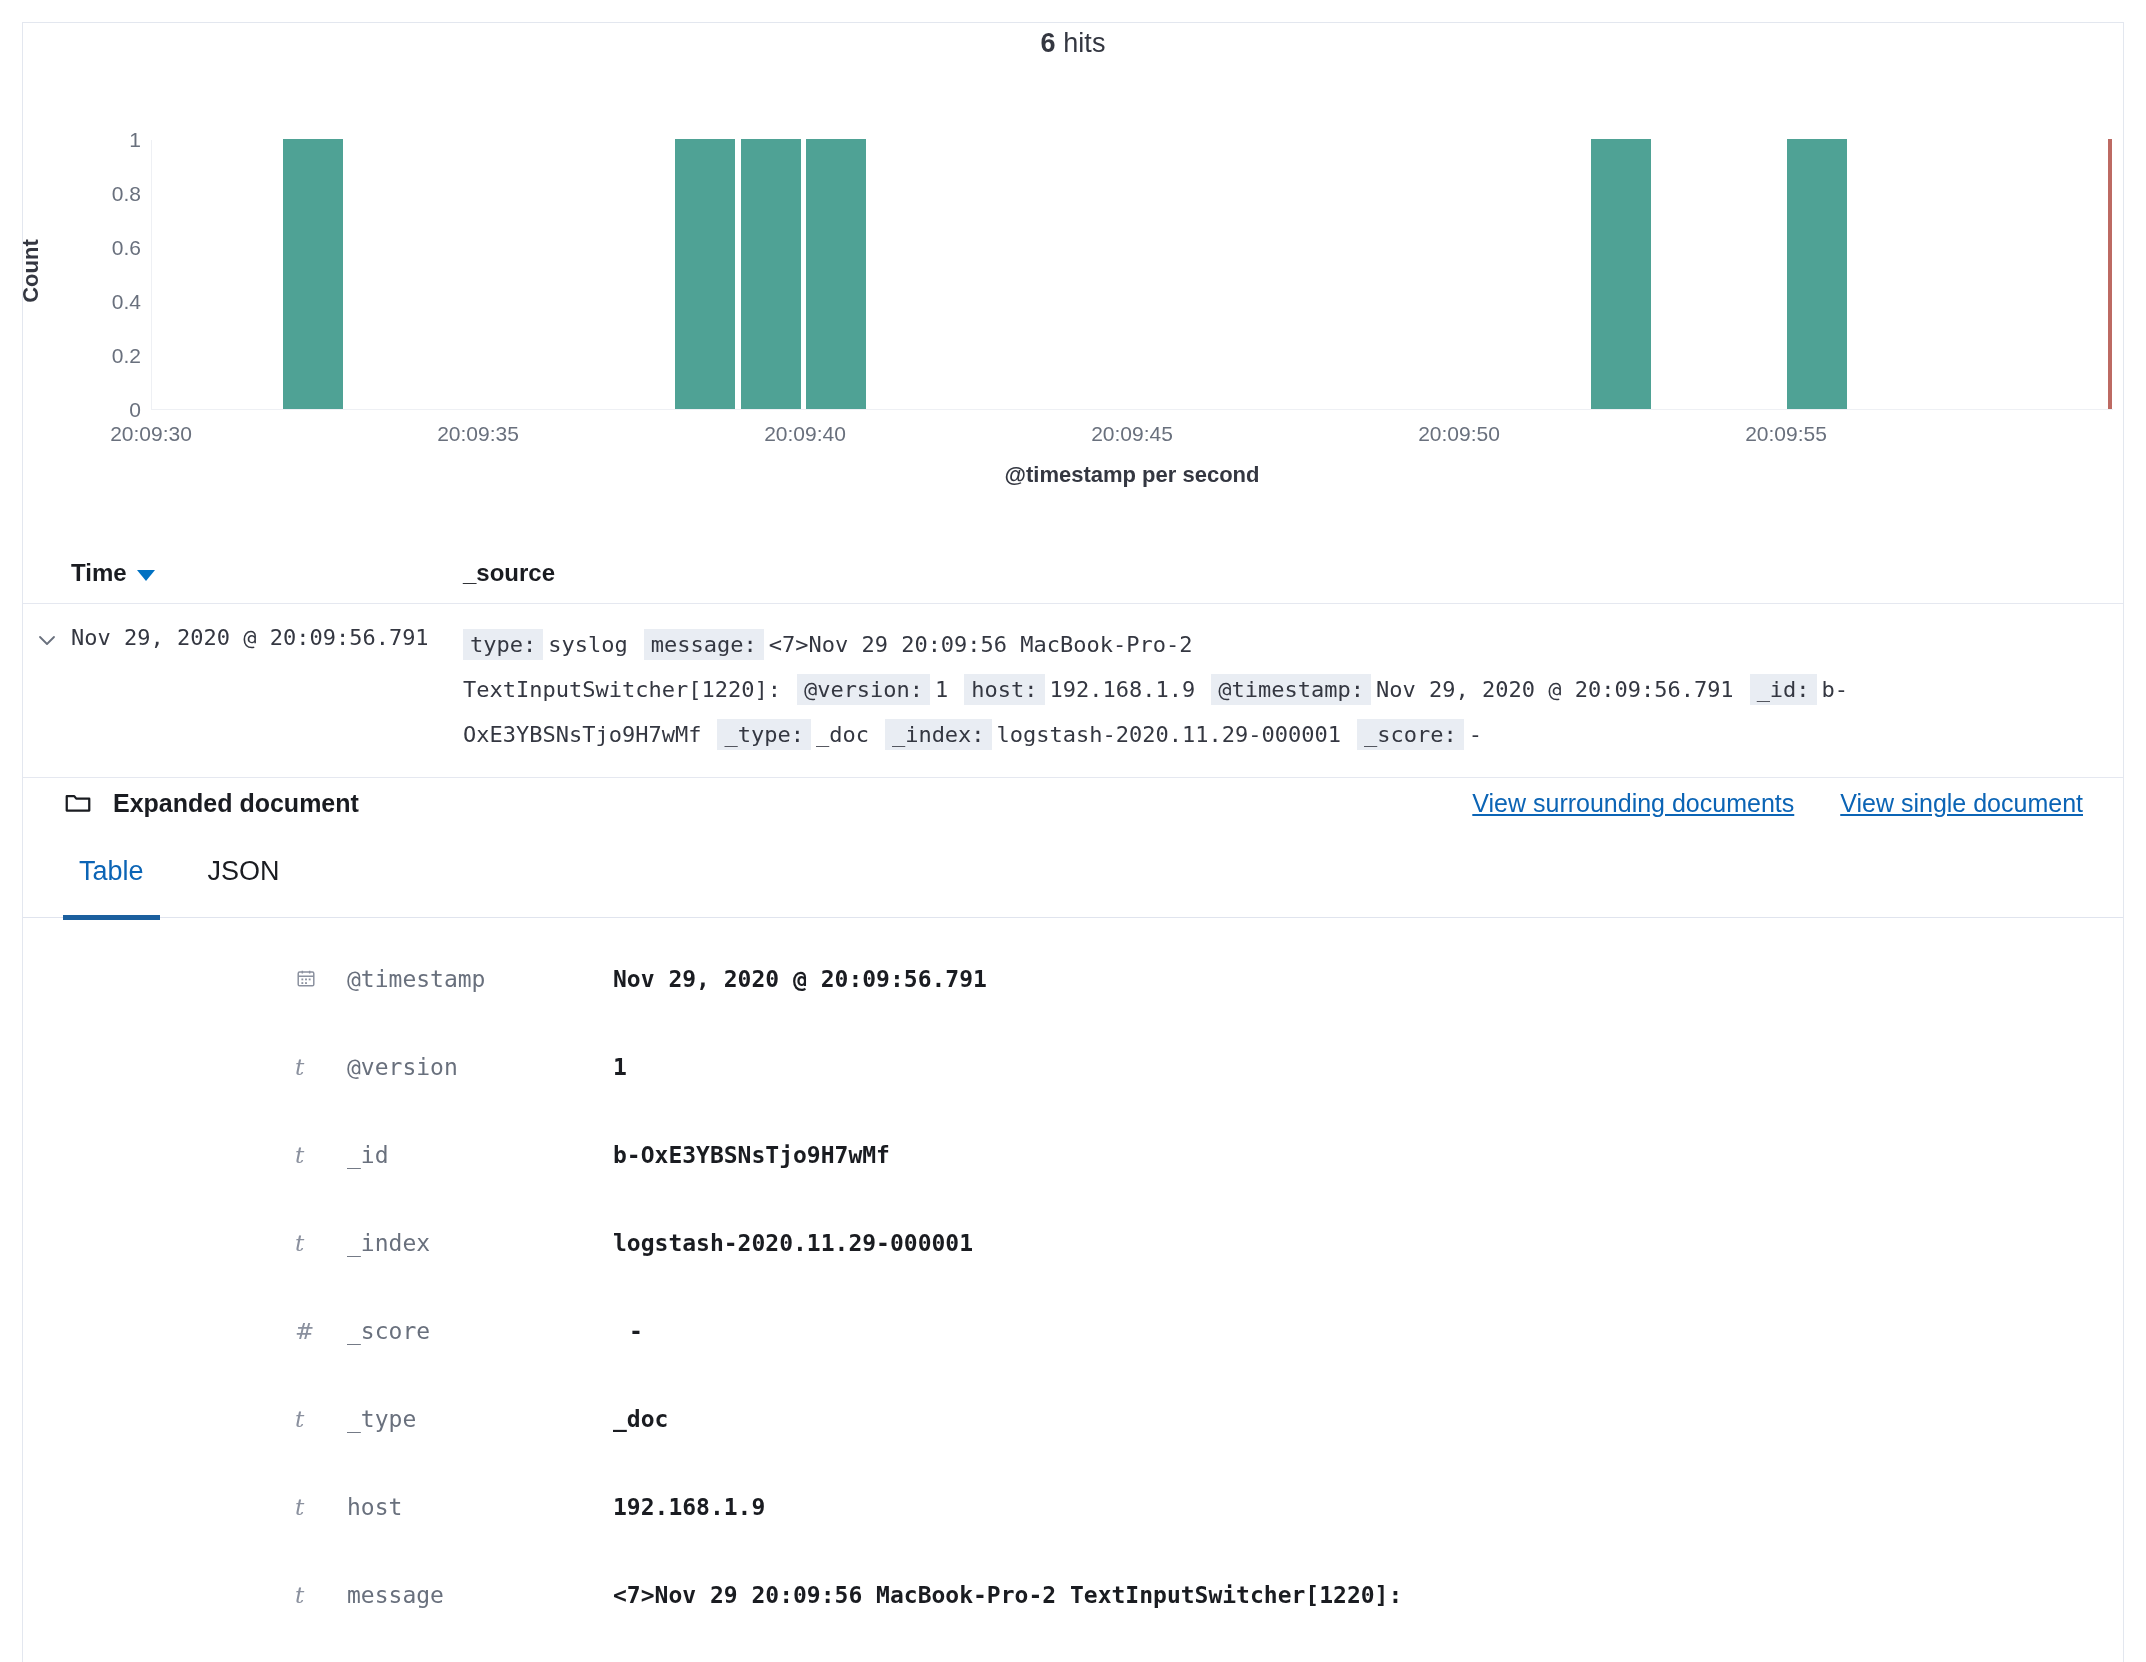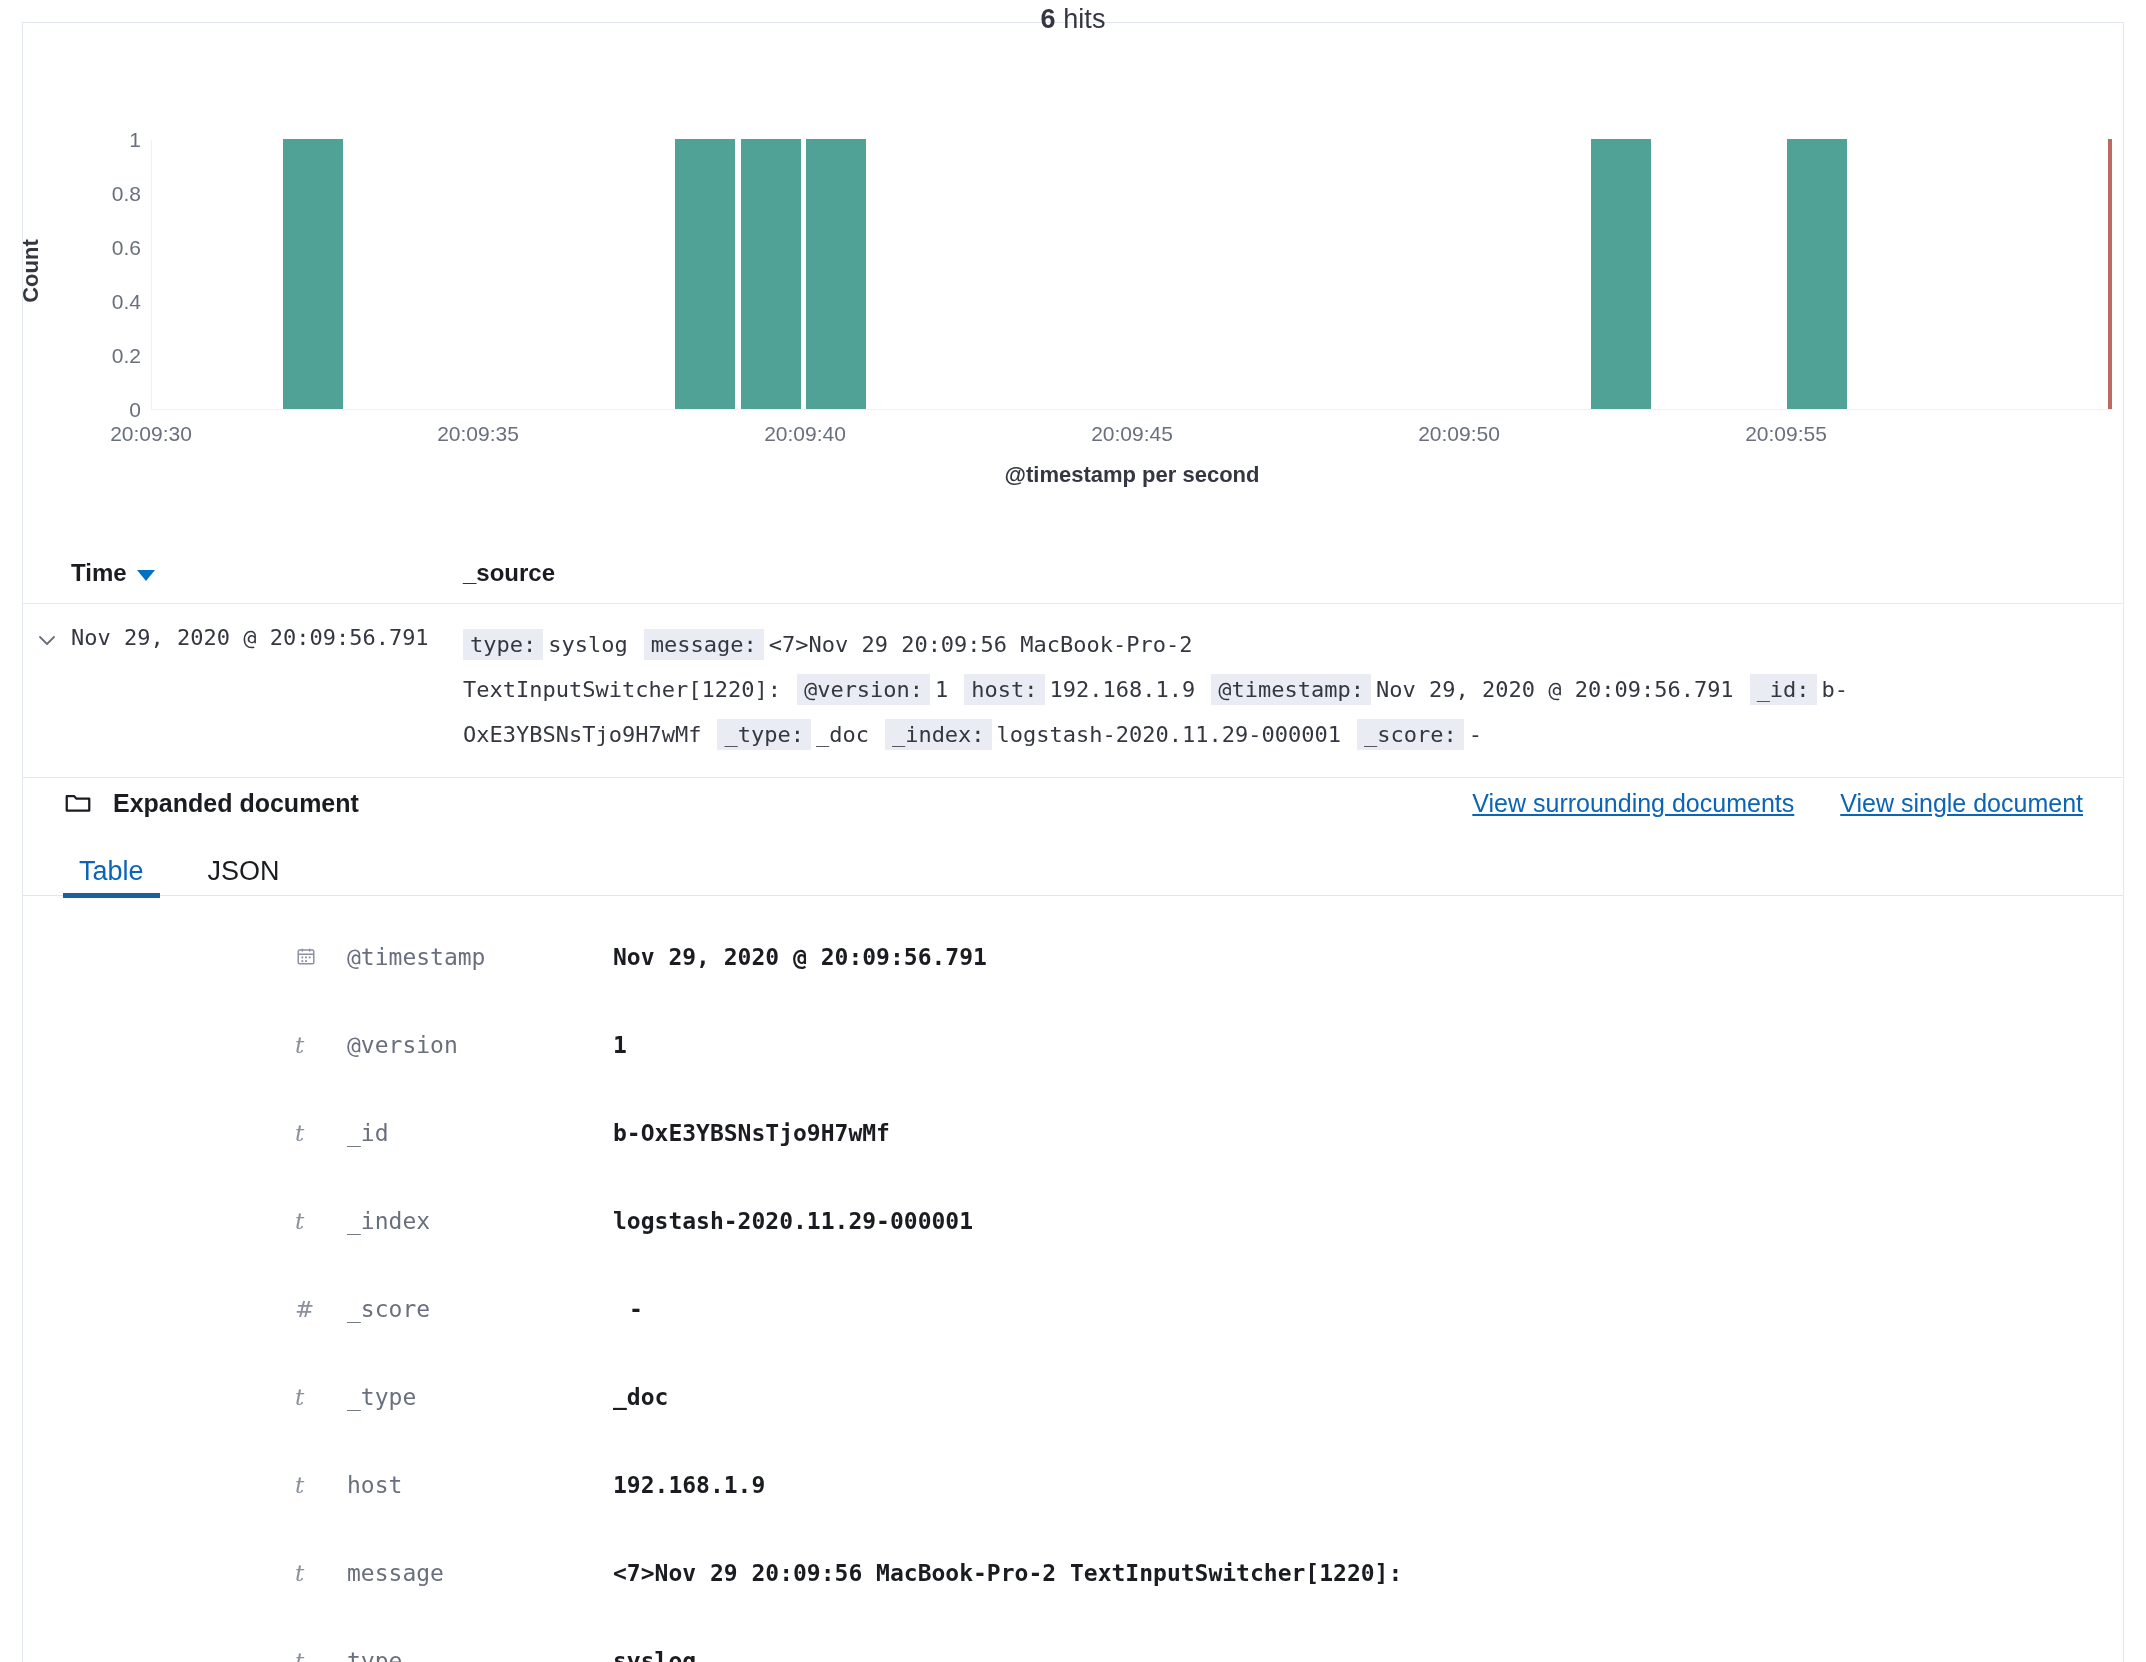--- a/index.html
+++ b/index.html
@@ -24,21 +24,21 @@
     background:#ffffff;
     box-sizing:border-box;
   }
 
   
   .hist-header{
     position:absolute; left:0; right:0; top:0;
     text-align:center;
   }
   .hits-line{
-    margin-top:4px;
+    margin-top:28px;
     font-size:27px;
     color:#343741;
     letter-spacing:0.1px;
   }
   .hits-line .hits-count{font-weight:700;}
   .hits-line .hits-word{font-weight:400;}
   .range-line{
     margin-top:14px;
     font-size:27px;
     color:#343741;
@@ -214,21 +214,21 @@
     font-size:25px; color:#0b64b5; cursor:pointer;text-decoration:underline;
   }
   .tabs{
     display:flex;
     padding:0 40px;
     border-bottom:1px solid #e0e4ee;
     gap:32px;
   }
   .tab{
     font-size:27px;
-    padding:16px 16px 6px 16px;
+    padding:16px 16px 28px 16px;
     color:#1a1c21;
     cursor:pointer;
     border-bottom:5px solid transparent;
     margin-bottom:-3px;
   }
   .tab.active{
     color:#0b64b5;
     border-bottom-color:#1b5f9e;
   }
   .field-table{

